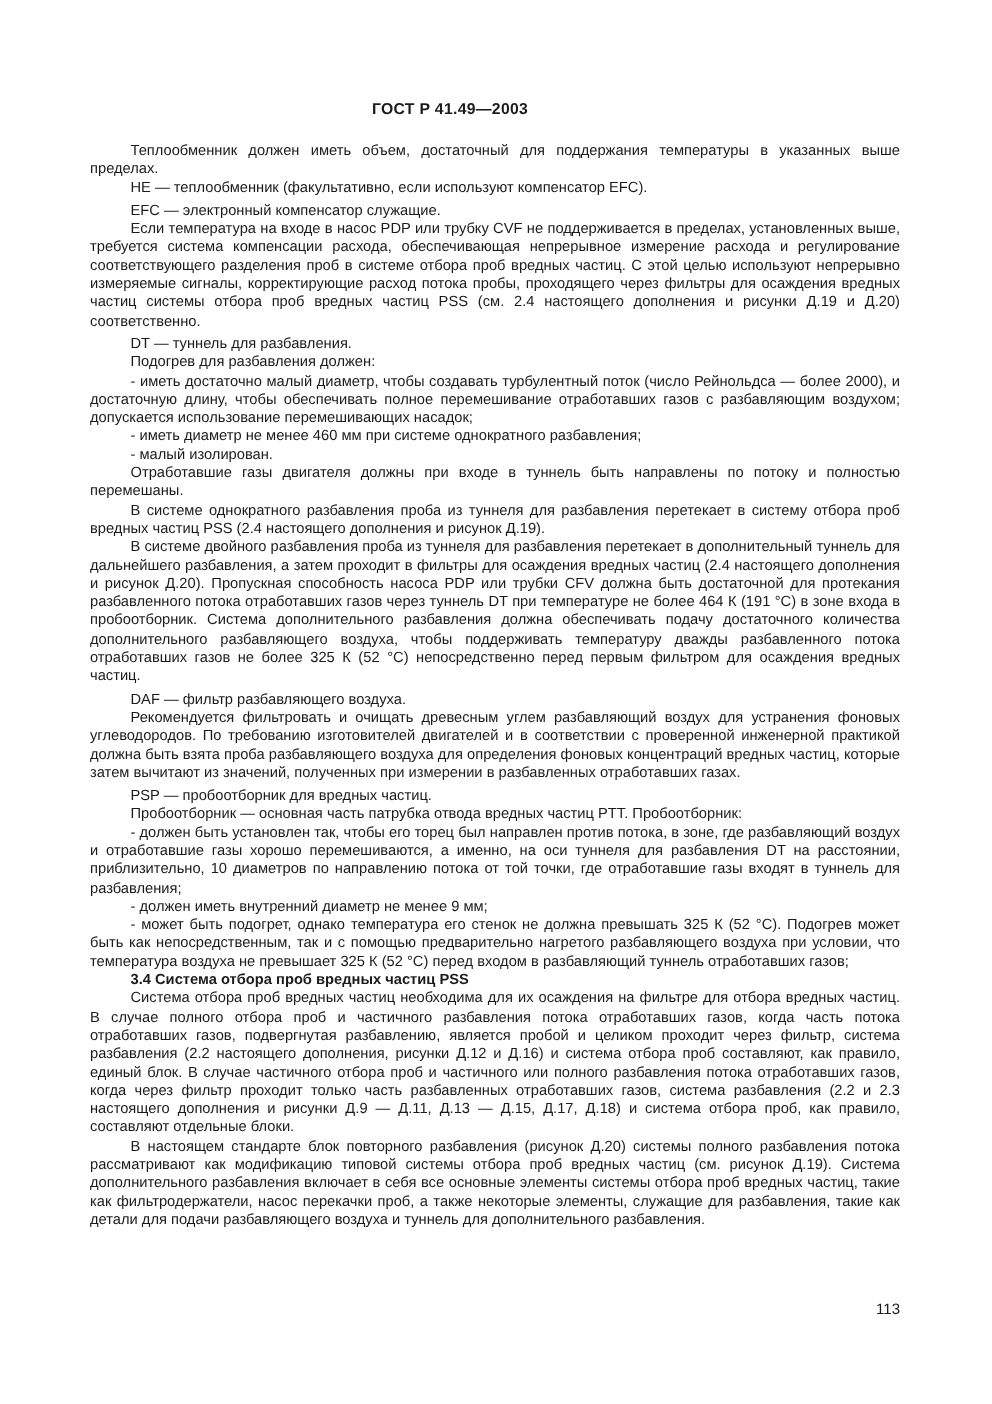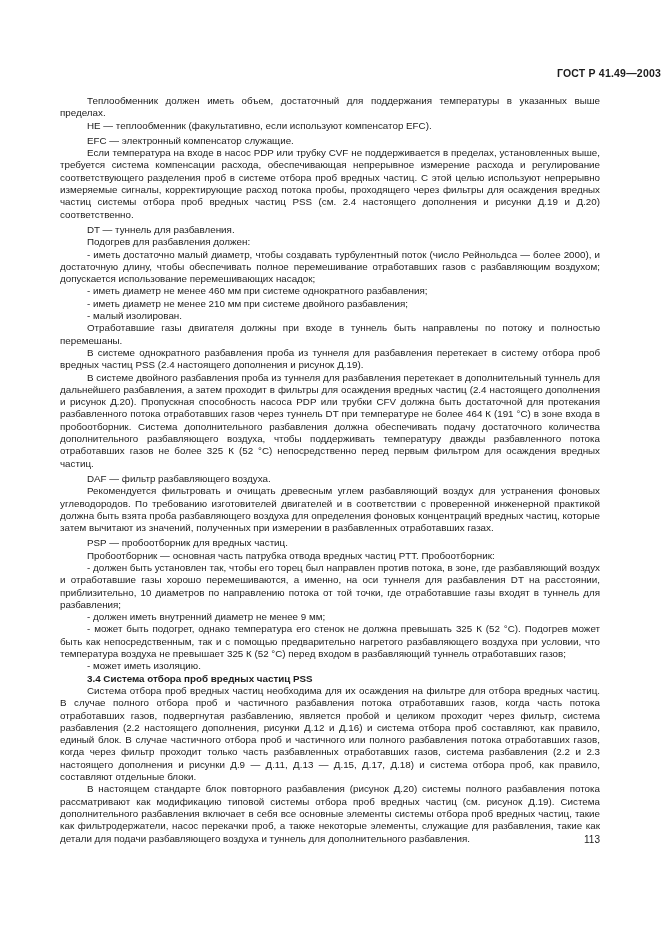--- a/index.html
+++ b/index.html
@@ -12,21 +12,22 @@
     width: 661px;
     height: 936px;
     background: #ffffff;
     font-family: "Liberation Sans", "DejaVu Sans", sans-serif;
     color: #1b1b1b;
     overflow: hidden;
     box-sizing: border-box;
   }
   .header {
     padding-top: 67px;
-    text-align: right;
+    margin-right: 61px;
+    text-align: center;
     font-weight: bold;
     font-size: 10.5px;
     letter-spacing: 0.2px;
   }
   .body-text {
     margin: 16px 61px 0 60px;
     font-size: 9.8px;
     line-height: 12.3px;
   }
   .body-text p {
@@ -36,21 +37,21 @@
   }
   .body-text p.term {
     margin-top: 3px;
   }
   .body-text p.heading {
     font-weight: bold;
     text-align: left;
   }
   .footer {
     position: absolute;
-    top: 834px;
+    top: 868px;
     right: 61px;
     font-size: 10px;
     color: #1b1b1b;
   }
 </style>
 </head>
 <body>
 
 <div class="page">
   <div class="header">
@@ -59,32 +60,30 @@
 
   <div class="body-text" id="paragraphs">
       <p>Теплообменник должен иметь объем, достаточный для поддержания температуры в указанных выше пределах.</p>
       <p>НЕ — теплообменник (факультативно, если используют компенсатор EFC).</p>
       <p class="term">EFC — электронный компенсатор служащие.</p>
       <p>Если температура на входе в насос PDP или трубку CVF не поддерживается в пределах, установленных выше, требуется система компенсации расхода, обеспечивающая непрерывное измерение расхода и регулирование соответствующего разделения проб в системе отбора проб вредных частиц. С этой целью используют непрерывно измеряемые сигналы, корректирующие расход потока пробы, проходящего через фильтры для осаждения вредных частиц системы отбора проб вредных частиц PSS (см. 2.4 настоящего дополнения и рисунки Д.19 и Д.20) соответственно.</p>
       <p class="term">DT — туннель для разбавления.</p>
       <p>Подогрев для разбавления должен:</p>
       <p>- иметь достаточно малый диаметр, чтобы создавать турбулентный поток (число Рейнольдса — более 2000), и достаточную длину, чтобы обеспечивать полное перемешивание отработавших газов с разбавляющим воздухом; допускается использование перемешивающих насадок;</p>
       <p>- иметь диаметр не менее 460 мм при системе однократного разбавления;</p>
-      <p>- иметь диаметр не менее 210 мм при системе двойного разбавления;</p>
       <p>- малый изолирован.</p>
       <p>Отработавшие газы двигателя должны при входе в туннель быть направлены по потоку и полностью перемешаны.</p>
       <p>В системе однократного разбавления проба из туннеля для разбавления перетекает в систему отбора проб вредных частиц PSS (2.4 настоящего дополнения и рисунок Д.19).</p>
       <p>В системе двойного разбавления проба из туннеля для разбавления перетекает в дополнительный туннель для дальнейшего разбавления, а затем проходит в фильтры для осаждения вредных частиц (2.4 настоящего дополнения и рисунок Д.20). Пропускная способность насоса PDP или трубки CFV должна быть достаточной для протекания разбавленного потока отработавших газов через туннель DT при температуре не более 464 К (191 °С) в зоне входа в пробоотборник. Система дополнительного разбавления должна обеспечивать подачу достаточного количества дополнительного разбавляющего воздуха, чтобы поддерживать температуру дважды разбавленного потока отработавших газов не более 325 К (52 °С) непосредственно перед первым фильтром для осаждения вредных частиц.</p>
       <p class="term">DAF — фильтр разбавляющего воздуха.</p>
       <p>Рекомендуется фильтровать и очищать древесным углем разбавляющий воздух для устранения фоновых углеводородов. По требованию изготовителей двигателей и в соответствии с проверенной инженерной практикой должна быть взята проба разбавляющего воздуха для определения фоновых концентраций вредных частиц, которые затем вычитают из значений, полученных при измерении в разбавленных отработавших газах.</p>
       <p class="term">PSP — пробоотборник для вредных частиц.</p>
       <p>Пробоотборник — основная часть патрубка отвода вредных частиц PTT. Пробоотборник:</p>
       <p>- должен быть установлен так, чтобы его торец был направлен против потока, в зоне, где разбавляющий воздух и отработавшие газы хорошо перемешиваются, а именно, на оси туннеля для разбавления DT на расстоянии, приблизительно, 10 диаметров по направлению потока от той точки, где отработавшие газы входят в туннель для разбавления;</p>
       <p>- должен иметь внутренний диаметр не менее 9 мм;</p>
       <p>- может быть подогрет, однако температура его стенок не должна превышать 325 К (52 °С). Подогрев может быть как непосредственным, так и с помощью предварительно нагретого разбавляющего воздуха при условии, что температура воздуха не превышает 325 К (52 °С) перед входом в разбавляющий туннель отработавших газов;</p>
-      <p>- может иметь изоляцию.</p>
       <p class="heading">3.4 Система отбора проб вредных частиц PSS</p>
       <p>Система отбора проб вредных частиц необходима для их осаждения на фильтре для отбора вредных частиц. В случае полного отбора проб и частичного разбавления потока отработавших газов, когда часть потока отработавших газов, подвергнутая разбавлению, является пробой и целиком проходит через фильтр, система разбавления (2.2 настоящего дополнения, рисунки Д.12 и Д.16) и система отбора проб составляют, как правило, единый блок. В случае частичного отбора проб и частичного или полного разбавления потока отработавших газов, когда через фильтр проходит только часть разбавленных отработавших газов, система разбавления (2.2 и 2.3 настоящего дополнения и рисунки Д.9 — Д.11, Д.13 — Д.15, Д.17, Д.18) и система отбора проб, как правило, составляют отдельные блоки.</p>
       <p>В настоящем стандарте блок повторного разбавления (рисунок Д.20) системы полного разбавления потока рассматривают как модификацию типовой системы отбора проб вредных частиц (см. рисунок Д.19). Система дополнительного разбавления включает в себя все основные элементы системы отбора проб вредных частиц, такие как фильтродержатели, насос перекачки проб, а также некоторые элементы, служащие для разбавления, такие как детали для подачи разбавляющего воздуха и туннель для дополнительного разбавления.</p>
     </div>
 
   <div class="footer">113</div>
 </div>
 
 </body></html>

